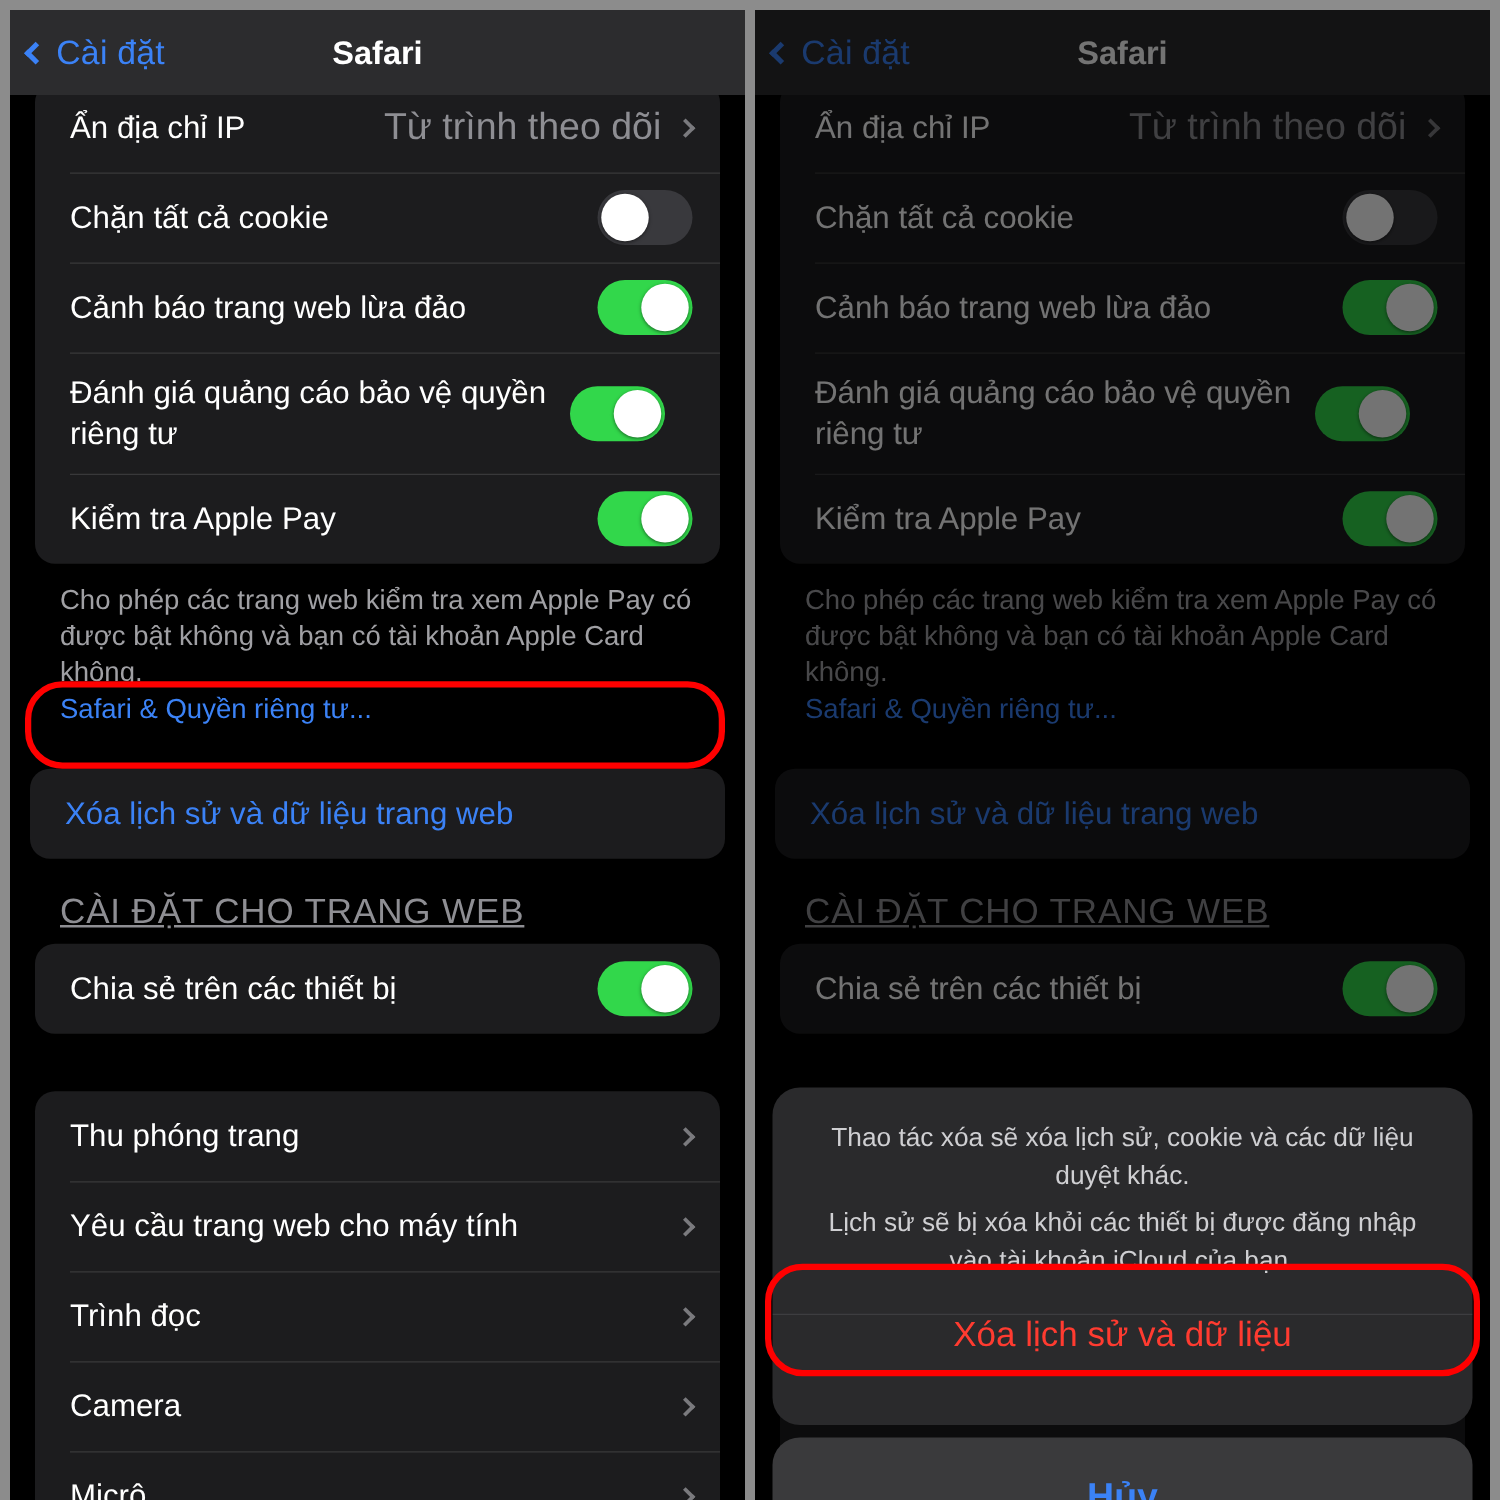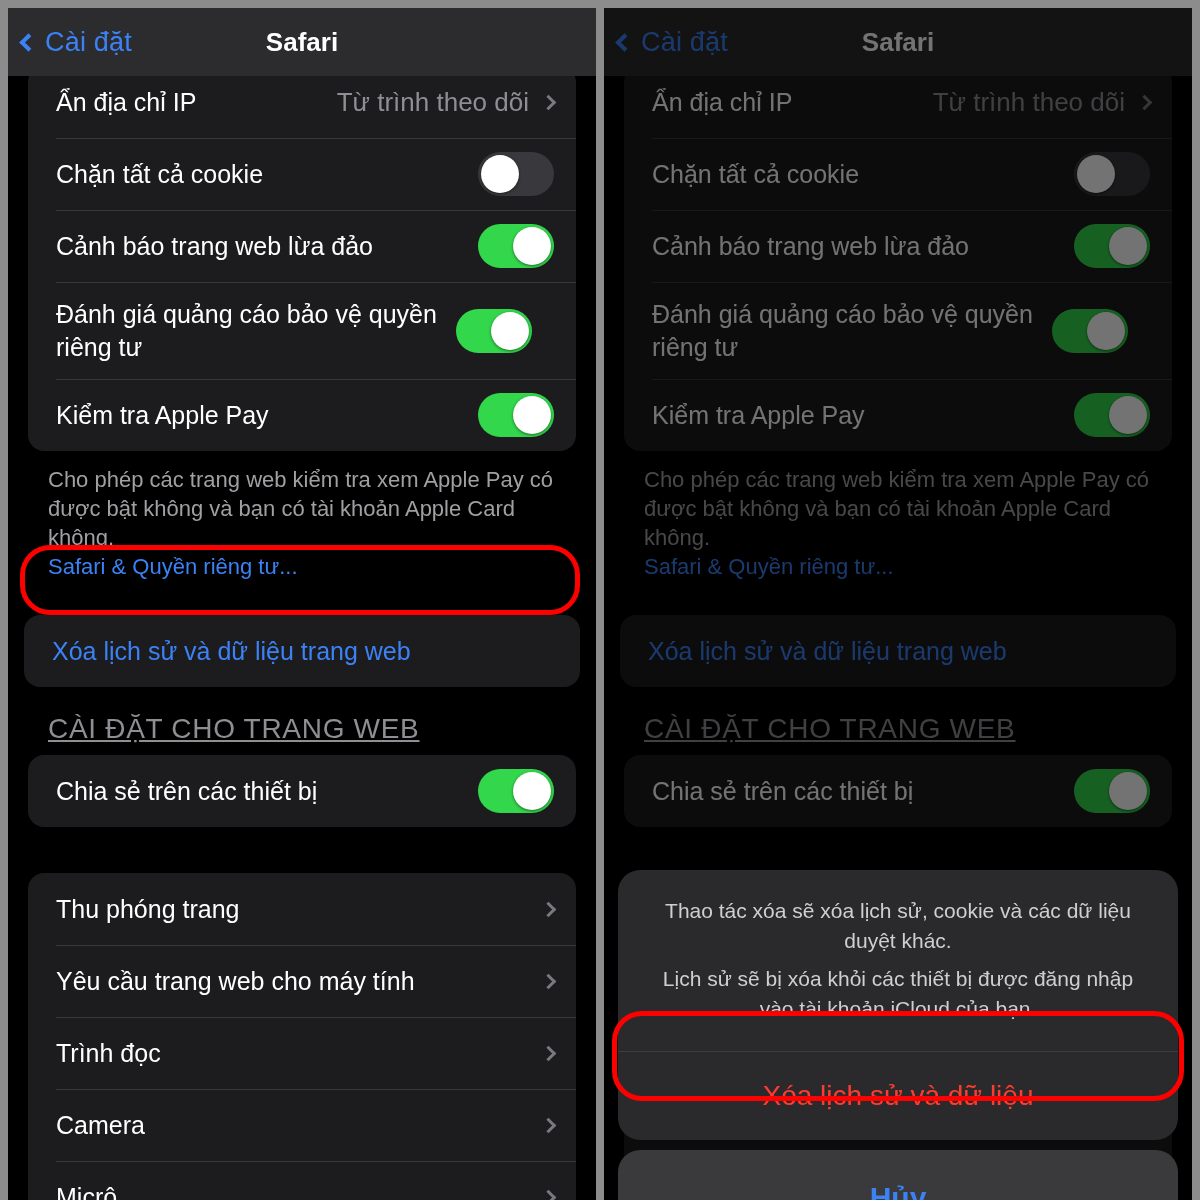--- a/index.html
+++ b/index.html
@@ -52,21 +52,21 @@
   .row{
     position:relative;display:flex;align-items:center;
     min-height:72px;padding:0 22px 0 28px;
     color:#fff;font-size:25px;
   }
   .row + .row::before{
     content:"";position:absolute;left:28px;right:0;top:0;height:1px;
     background:#38383a;
   }
   .row .label{flex:1;line-height:1.3;padding:16px 0;}
-  .row .value{color:#8e8e93;font-size:26px;margin-right:10px;}
+  .row .value{color:#8e8e93;font-size:30px;margin-right:10px;}
   .chev-right{
     width:11px;height:11px;flex:none;
     border-top:3px solid #7a7a7e;border-right:3px solid #7a7a7e;
     transform:rotate(45deg);margin-left:4px;
   }
 
   
   .toggle{
     position:relative;flex:none;width:76px;height:44px;border-radius:22px;
     background:#39393d;
@@ -117,21 +117,21 @@
     background:#2a2a2c;border-radius:22px;overflow:hidden;
   }
   .sheet-msg{
     padding:26px 26px 26px;text-align:center;color:#cfcfd2;
     font-size:21px;line-height:1.45;
   }
   .sheet-msg p{margin:0 0 7px;}
   .sheet-msg p:last-child{margin:0;}
   .sheet-divider{height:1px;background:#3d3d40;}
   .sheet-btn{
-    height:88px;display:flex;align-items:center;justify-content:center;
+    height:88px;display:flex;align-items:flex-start;justify-content:center;
     font-size:28px;
   }
   .sheet-btn.destructive{color:#ff3b30;}
   .sheet-cancel{
     margin-top:10px;background:#3a3a3c;border-radius:22px;
     height:96px;display:flex;align-items:center;justify-content:center;
     color:#3b82f6;font-size:30px;font-weight:bold;
   }
 </style>
 </head>

